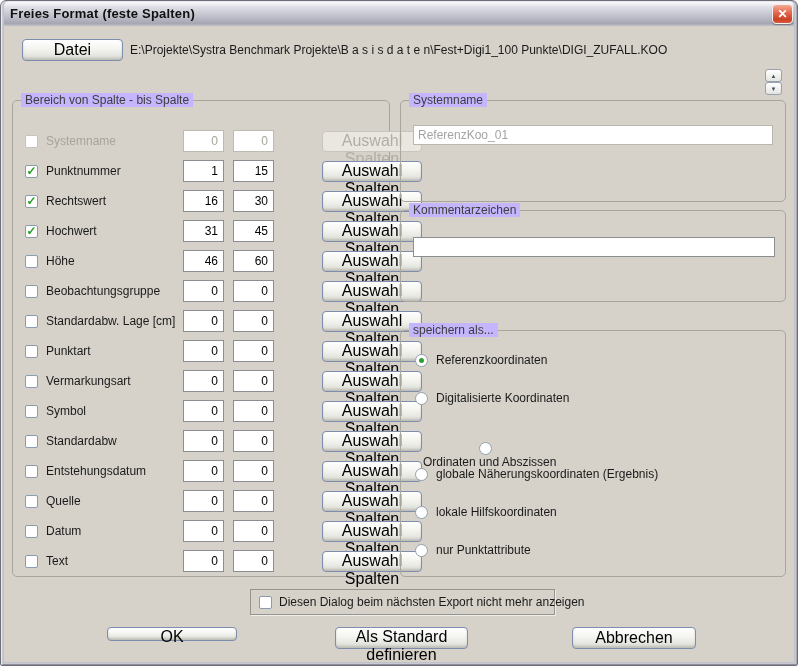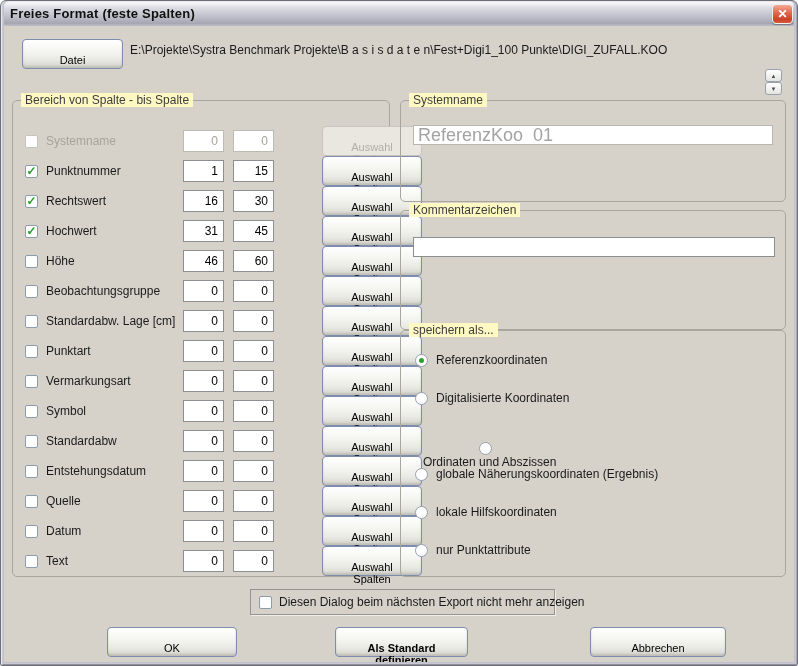--- a/index.html
+++ b/index.html
@@ -31,25 +31,25 @@
   .close-btn {
     position:absolute; right:5px; top:4px; width:21px; height:20px;
     background:linear-gradient(180deg,#f2aa96 0%,#e2654b 45%,#cc4227 80%,#d85a3c 100%);
     border:1px solid #f3f1ee; border-radius:4px;
     box-shadow:0 1px 1px rgba(60,60,70,0.5);
     color:#fff; font-size:12px; font-weight:bold;
     display:flex; align-items:center; justify-content:center;
     cursor:default; padding:0; line-height:1;
   }
   .xp-btn {
-    font-family:"Liberation Sans", sans-serif; font-size:11px; color:#000;
+    font-family:"Liberation Sans", sans-serif; font-size:16px; color:#000;
     background:linear-gradient(180deg,#ffffff 0%,#f5f5f1 40%,#eaeae5 70%,#d5d5cd 100%);
     border:1px solid #7e8cae; border-radius:4px;
     box-shadow:inset 0 -2px 2px rgba(150,150,140,0.35);
-    text-align:center; padding:14px; cursor:default;
+    text-align:center; padding:0; cursor:default;
   }
   .xp-btn.dis {
     color:#b1aea6; border-color:#c8c5be; background:#eae7e0; box-shadow:none;
   }
   .datei-btn { position:absolute; left:22px; top:39px; width:101px; height:22px; }
   .path-text { position:absolute; left:130px; top:39px; height:22px; line-height:22px; white-space:nowrap; }
   .preview-field {
     position:absolute; left:10px; top:68px; width:752px; height:26px;
     background:#fff; border:1px solid #83878e;
     font-family:"DejaVu Sans Mono", monospace; font-size:13px;
@@ -58,21 +58,21 @@
   .spinner { position:absolute; left:765px; top:69px; width:17px; height:26px; }
   .spin-btn {
     width:17px; height:13px; padding:0;
     border:1px solid #9aa0ad; border-radius:3px;
     background:linear-gradient(180deg,#ffffff,#e4e4df);
     font-size:6px; color:#44505f;
     display:flex; align-items:center; justify-content:center; cursor:default;
   }
   .group { position:absolute; border:1px solid #a9a69e; border-radius:5px; }
   .group-caption {
-    position:absolute; top:-8px; left:8px; background:#fef9c3; padding:0 4px;
+    position:absolute; top:-8px; left:8px; background:#c4b5fd; padding:0 4px;
     font-size:12px; color:#3d3d3d; white-space:nowrap;
   }
   .rows { position:absolute; left:0; top:25px; right:0; }
   .row { position:relative; height:30px; display:flex; align-items:center; padding-left:12px; }
   .checkbox {
     width:13px; height:13px; background:#fff; border:1px solid #8a9cae; border-radius:2px;
     display:inline-flex; align-items:center; justify-content:center; flex:none;
   }
   .check-icon { visibility:hidden; color:#21a121; font-size:12px; font-weight:bold; line-height:1; margin-top:-1px; }
   .checkbox.checked .check-icon { visibility:visible; }
@@ -83,41 +83,41 @@
     text-align:right; padding:0 5px 0 2px;
   }
   .num-field.f1 { left:170px; width:41px; }
   .num-field.f2 { left:220px; width:41px; }
   .num-field.dis { color:#a7a49b; border-color:#bdbab2; }
   .row-btn { position:absolute; left:271px; width:100px; height:21px;margin-left:38px; }
   .row.disabled .row-label { color:#a7a49b; }
   .row.disabled .checkbox { border-color:#c6c3bc; }
   .text-input {
     position:absolute; background:#fff; border:1px solid #8b8e93; height:20px;
-    font-family:"Liberation Sans", sans-serif; font-size:18px; color:#000; padding:0 4px;
+    font-family:"Liberation Sans", sans-serif; font-size:12px; color:#000; padding:0 4px;
   }
   .text-input.dis { color:#a3a3a3; border-color:#b9b6ae; }
   .radio-row { position:absolute; left:14px; height:20px; display:flex; align-items:center; }
   .radio {
     width:13px; height:13px; border-radius:50%; background:#fff; border:1px solid #93a0ad;
     display:inline-flex; align-items:center; justify-content:center; flex:none;
   }
   .radio-dot { width:5px; height:5px; border-radius:50%; background:#2ca02c; visibility:hidden; }
   .radio.selected .radio-dot { visibility:visible; }
   .radio-label { margin-left:8px; white-space:nowrap; }
   .footer-frame {
     position:absolute; left:250px; top:589px; width:305px; height:26px;
     border:1px solid #96948e;
     display:flex; align-items:center; padding-left:8px;
     box-shadow:1px 1px 0 #efeee9;
   }
   .footer-label { margin-left:7px; white-space:nowrap; }
   .btn-ok { position:absolute; left:107px; top:627px; width:130px; height:14px; }
-  .btn-default { position:absolute; left:335px; top:627px; width:133px; height:22px;font-weight:bold; }
-  .btn-cancel { position:absolute; left:590px; top:627px; width:136px; height:22px; }
+  .btn-default { position:absolute; left:335px; top:627px; width:133px; height:22px; }
+  .btn-cancel { position:absolute; left:572px; top:627px; width:124px; height:22px; }
 </style>
 </head>
 <body>
 
 <div class="window">
 
   <div class="titlebar">
     <span class="title-text">Freies Format (feste Spalten)</span>
     <button class="close-btn">
         <span>✕</span>
@@ -275,21 +275,21 @@
     <button class="xp-btn row-btn">Auswahl Spalten</button>
   </div>
       </div>
   </div>
 
   <div class="group" style="left:400px; top:100px; width:386px; height:102px;">
     <span class="group-caption">Systemname</span>
     <input class="text-input dis" style="left: 12px; top: 24px; width: 360px;" readonly="" value="ReferenzKoo_01">
   </div>
 
-  <div class="group" style="left:400px; top:210px; width:386px; height:120px;">
+  <div class="group" style="left:400px; top:210px; width:386px; height:92px;">
     <span class="group-caption">Kommentarzeichen</span>
     <input class="text-input" style="left: 12px; top: 26px; width: 362px;" value="">
   </div>
 
   <div class="group" style="left:400px; top:330px; width:386px; height:247px;">
     <span class="group-caption">speichern als...</span>
     <div>
         <div class="radio-row" style="top: 19px;">
     <span class="radio selected">
             <span class="radio-dot"></span>

